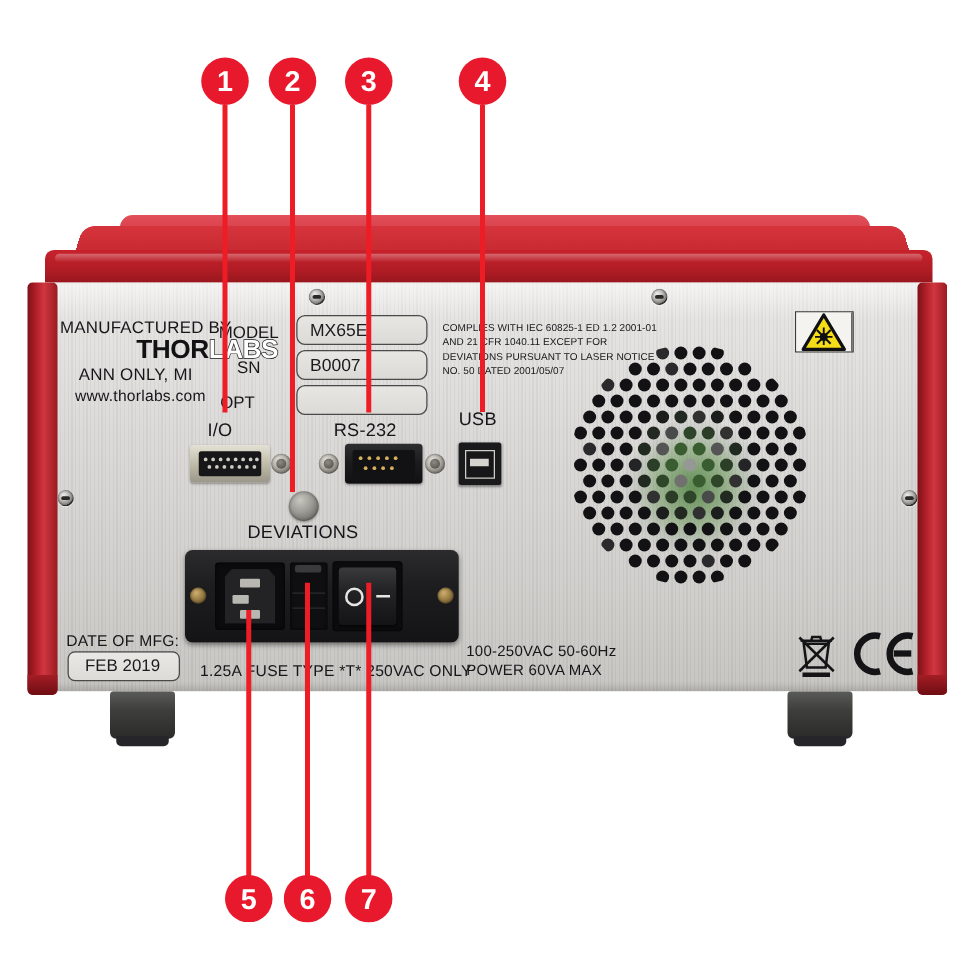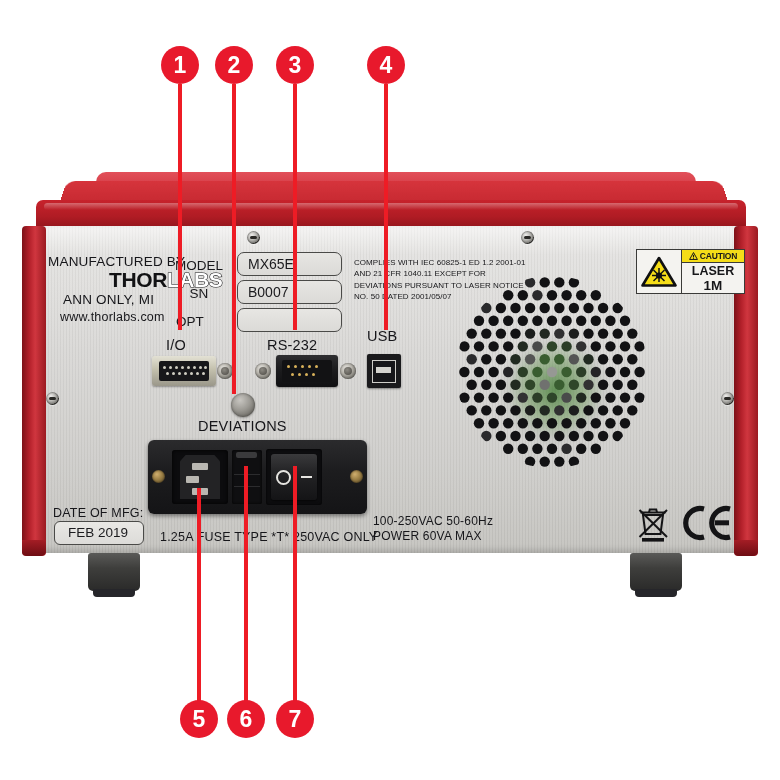--- a/index.html
+++ b/index.html
@@ -462,32 +462,20 @@
         <polygon points="18,2 34.5,29.5 1.5,29.5" fill="#f5dd18" stroke="#101012" stroke-width="2.6" stroke-linejoin="round"></polygon>
         <g stroke="#101012" stroke-width="1.5">
           <line x1="18" y1="12" x2="18" y2="26"></line>
           <line x1="12.5" y1="14" x2="23.5" y2="25"></line>
           <line x1="23.5" y1="14" x2="12.5" y2="25"></line>
           <line x1="11" y1="19.5" x2="25" y2="19.5"></line>
         </g>
         <circle cx="18" cy="19.5" r="3.1" fill="#101012"></circle>
       </svg>
     </div>
-    <div class="txt-cell">
-      <div class="caution-bar">
-        <svg width="9" height="8" viewBox="0 0 10 9">
-          <polygon points="5,0.6 9.4,8.4 0.6,8.4" fill="none" stroke="#17171a" stroke-width="1.1" stroke-linejoin="round"></polygon>
-          <rect x="4.4" y="3.2" width="1.2" height="2.8" fill="#17171a"></rect>
-          <rect x="4.4" y="6.5" width="1.2" height="1.1" fill="#17171a"></rect>
-        </svg>
-        <span>CAUTION</span>
-      </div>
-      <div class="laser-word">LASER</div>
-      <div class="laser-class">1M</div>
-    </div>
   </div>
 
   <div class="conn-label" style="left:166px;top:337px;">I/O</div>
   <div class="conn-label" style="left:267px;top:337px;">RS-232</div>
   <div class="conn-label" style="left:367px;top:328px;">USB</div>
 
   <div class="dsub" style="left:152px;top:356px;width:64px;height:30px;">
     <div class="shell" style="width:64px;height:30px;"></div>
     <div class="inner" style="left:7px;top:5px;width:50px;height:20px;"></div>
     <div class="pin" style="left:11px;top:9.5px;"></div>

